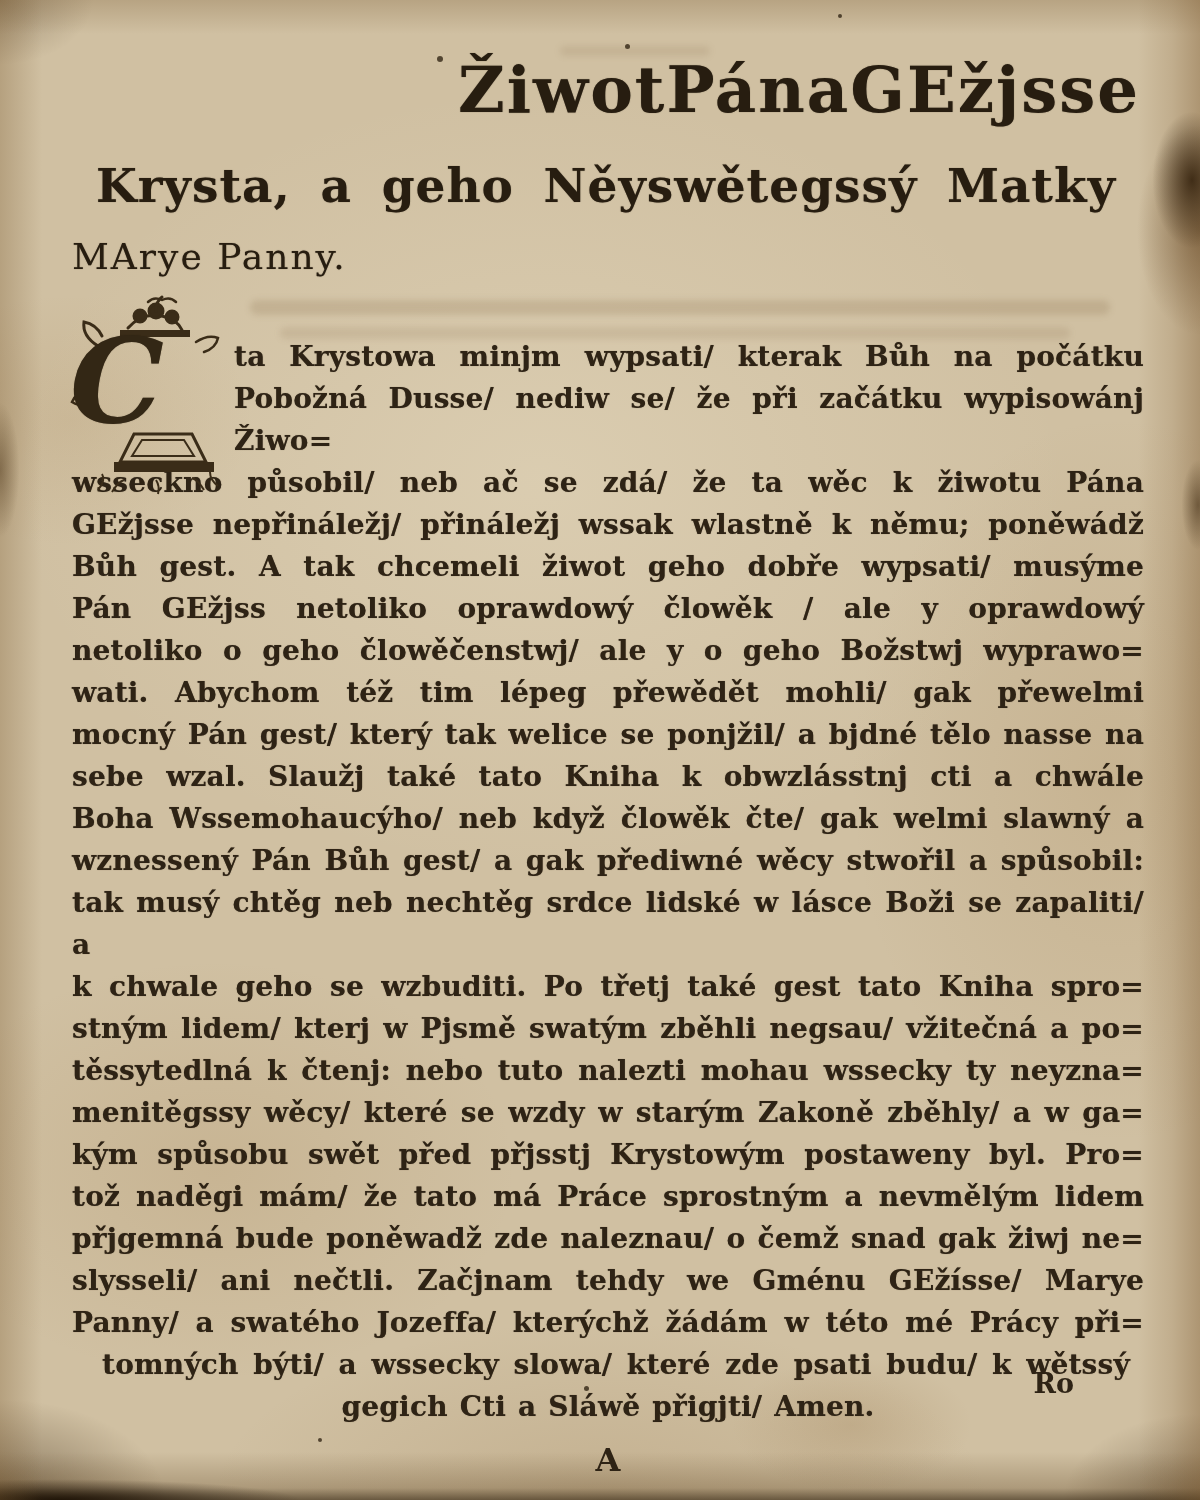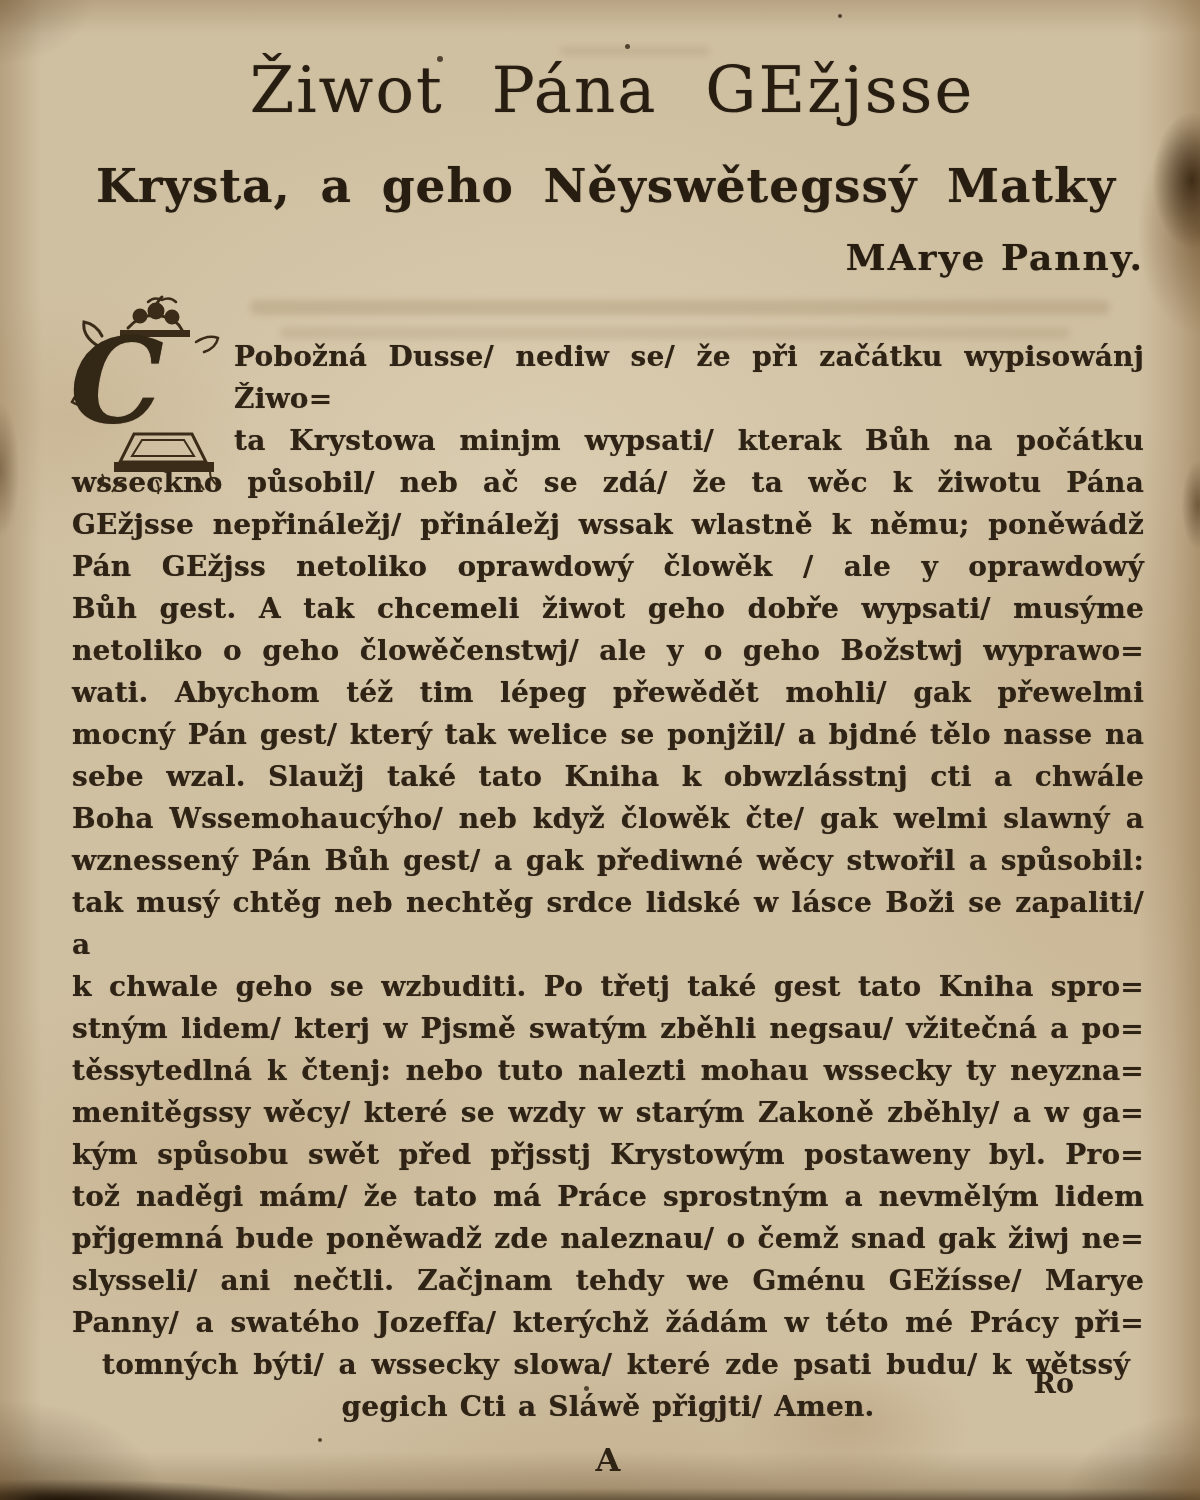--- a/index.html
+++ b/index.html
@@ -46,34 +46,34 @@
       radial-gradient(380px 520px at 93% 52%, rgba(152,114,62,0.17), rgba(152,114,62,0) 70%),
       radial-gradient(260px 180px at 6% 28%, rgba(152,114,62,0.13), rgba(152,114,62,0) 70%),
       radial-gradient(160px 90px at 71% 95%, rgba(140,104,58,0.20), rgba(140,104,58,0) 75%),
       radial-gradient(520px 240px at 50% 100%, rgba(130,95,50,0.16), rgba(130,95,50,0) 75%);
     padding:36px 56px 0 72px;
   }
 
   
   .title-block{ color:var(--ink-title); text-shadow:0 0 1px rgba(39,29,16,0.55); }
   .t1{
-    font-size:64px;font-weight:normal;line-height:108px;
+    font-size:64px;font-weight:bold;line-height:108px;
     margin:0 4px 0 12px;
     text-align:justify;text-align-last:justify;
-    letter-spacing:2px;white-space:nowrap;display:flex;justify-content:center;gap:48px;
+    letter-spacing:2px;white-space:nowrap;display:flex;justify-content:flex-end;
   }
   .t1 span{display:inline-block;}
   .t2{
     font-size:47px;font-weight:bold;line-height:84px;
     margin:0 28px 0 24px;
     display:flex;justify-content:space-between;letter-spacing:1px;text-align:center;
   }
   .t3{
-    font-size:36px;font-weight:bold;line-height:58px;
-    text-align:right;letter-spacing:2px;
+    font-size:36px;font-weight:normal;line-height:58px;
+    text-align:left;letter-spacing:2px;
   }
 
   
   .body-text{
     margin-top:50px;
     font-size:28px;font-weight:bold;line-height:42px;
     word-spacing:2px;letter-spacing:0.2px;
     text-shadow:0 0 0.8px rgba(46,35,21,0.6);
     position:relative;
   }
@@ -165,26 +165,26 @@
 
           <path d="M66,140 L124,140 L138,168 L52,168 Z"></path>
           <path d="M74,146 L116,146 L126,162 L64,162 Z" stroke-width="2"></path>
           <rect x="46" y="168" width="100" height="10" fill="#3a2c18" stroke="none"></rect>
 
           <path d="M30,196 q8,-10 4,-16 M44,198 q6,-10 12,-12 M136,196 q-6,-10 -12,-12 M150,192 q-8,-6 -8,-14 M90,200 q2,-8 -2,-14" stroke-width="2"></path>
         </g>
       </svg>
     </div>
 
+    <div class="bl">ta Krystowa minjm wypsati/ kterak Bůh na počátku</div>
     <div class="bl">Pobožná Dusse/ nediw se/ že při začátku wypisowánj Žiwo=</div>
-    <div class="bl">ta Krystowa minjm wypsati/ kterak Bůh na počátku</div>
     <div class="bl">wsseckno působil/ neb ač se zdá/ že ta wěc k žiwotu Pána</div>
     <div class="bl">GEžjsse nepřináležj/ přináležj wssak wlastně k němu; poněwádž</div>
+    <div class="bl">Bůh gest.  A tak chcemeli žiwot geho dobře wypsati/ musýme</div>
     <div class="bl">Pán GEžjss netoliko oprawdowý člowěk / ale y oprawdowý</div>
-    <div class="bl">Bůh gest.  A tak chcemeli žiwot geho dobře wypsati/ musýme</div>
     <div class="bl">netoliko o geho člowěčenstwj/ ale y o geho Božstwj wyprawo=</div>
     <div class="bl">wati.  Abychom též tim lépeg přewědět mohli/ gak přewelmi</div>
     <div class="bl">mocný Pán gest/ který tak welice se ponjžil/ a bjdné tělo nasse na</div>
     <div class="bl">sebe wzal.  Slaužj také tato Kniha k obwzlásstnj cti a chwále</div>
     <div class="bl">Boha Wssemohaucýho/ neb když člowěk čte/ gak welmi slawný a</div>
     <div class="bl">wznessený Pán Bůh gest/ a gak přediwné wěcy stwořil a spůsobil:</div>
     <div class="bl">tak musý chtěg neb nechtěg srdce lidské w lásce Boži se zapaliti/ a</div>
     <div class="bl">k chwale geho se wzbuditi.  Po třetj také gest tato Kniha spro=</div>
     <div class="bl">stným lidem/ kterj w Pjsmě swatým zběhli negsau/ vžitečná a po=</div>
     <div class="bl">těssytedlná k čtenj: nebo tuto nalezti mohau wssecky ty neyzna=</div>

